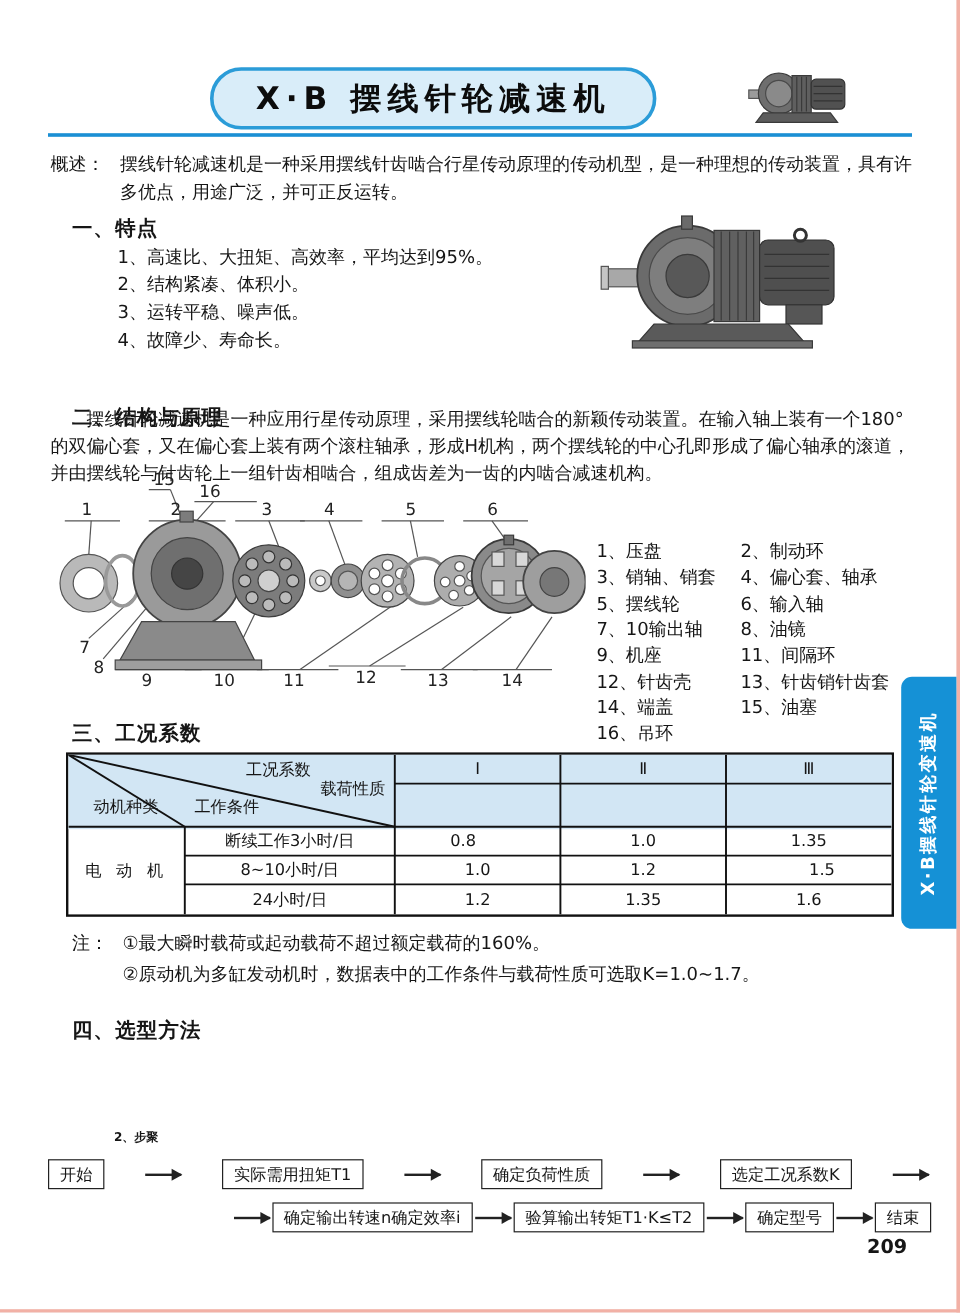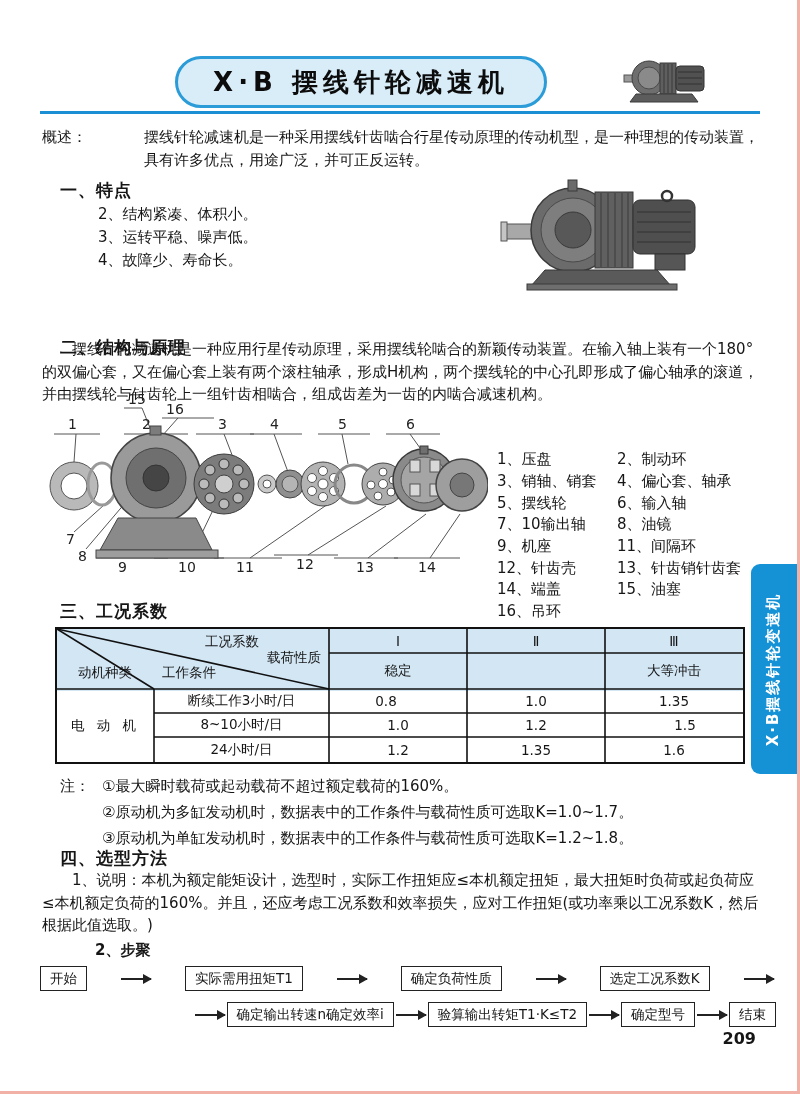--- a/index.html
+++ b/index.html
@@ -18,21 +18,21 @@
     background:#d9edf9; border:3px solid #2b9cd8; border-radius:28px;
     display:flex; align-items:center; justify-content:center;
     font-size:26px; font-weight:bold; letter-spacing:5px; color:#0c0c0c;
   }
   .blue-rule { position:absolute; left:40px; top:111px; width:720px; height:3px; background:#1b8fd4; }
   .photo-small { position:absolute; left:622px; top:50px; }
 
   
   .overview { position:absolute; left:42px; top:126px; width:722px; font-size:15px; line-height:23px; display:flex; }
   .overview .lbl { flex:0 0 58px; }
-  .overview .txt { flex:1;margin-left:44px; }
+  .overview .txt { flex:1; }
 
   .sec-heading { position:absolute; font-size:17px; font-weight:bold; letter-spacing:1px; }
   .features-list { position:absolute; left:98px; top:203px; font-size:15px; line-height:23px; }
   .photo-main { position:absolute; left:497px; top:172px; }
 
   .principle-text { position:absolute; left:42px; top:314px; width:722px; font-size:15px; line-height:22.5px; text-indent:2em;margin-top:24px; }
 
   .diagram { position:absolute; left:38px; top:386px; }
   .diagram text { font-size:14px; fill:#222; font-family:"DejaVu Sans", sans-serif; }
 
@@ -56,21 +56,21 @@
   .tbl { position:absolute; left:55px; top:627px; width:690px; height:137px; border:2px solid #111; }
   .tbl-header-bg { position:absolute; left:0; top:0; width:100%; height:62px; background:#d2e6f4; }
   .tbl svg.grid { position:absolute; left:0; top:0; }
   .tc { position:absolute; display:flex; align-items:center; justify-content:center; font-size:13.5px; white-space:nowrap; }
 
   
   .notes { position:absolute; left:60px; top:773px; font-size:15px; line-height:26px; display:flex; }
   .notes .lbl { flex:0 0 42px; }
 
   .selection-text { position:absolute; left:42px; top:869px; width:724px; font-size:15px; line-height:22.5px; text-indent:2em; }
-  .steps-heading { position:absolute; left:95px; top:941px; font-size:15px; font-weight:bold; }
+  .steps-heading { position:absolute; left:95px; top:941px; font-size:10px; font-weight:bold; }
 
   
   .flow { position:absolute; left:40px; width:736px; display:flex; align-items:center; }
   .flow-row1 { top:966px;gap:32px; }
   .flow-row2 { top:1002px;justify-content:flex-end; }
   .fbox {
     border:1.6px solid #222; background:#fff; height:25px;
     display:flex; align-items:center; justify-content:center;
     padding:0 9px; font-size:13.5px; white-space:nowrap;
   }
@@ -110,20 +110,21 @@
 
   <div class="blue-rule"></div>
 
   <div class="overview">
     <span class="lbl">概述：</span>
     <span class="txt">摆线针轮减速机是一种采用摆线针齿啮合行星传动原理的传动机型，是一种理想的传动装置，具有许多优点，用途广泛，并可正反运转。</span>
   </div>
 
   <div class="sec-heading" style="left:60px; top:179px;">一、特点</div>
   <div class="features-list">
+    <div>1、高速比、大扭矩、高效率，平均达到95%。</div>
     <div>2、结构紧凑、体积小。</div>
     <div>3、运转平稳、噪声低。</div>
     <div>4、故障少、寿命长。</div>
   </div>
 
   <svg class="photo-main" width="208" height="122" viewBox="0 0 208 122">
     <rect x="6" y="52" width="34" height="15" fill="#a8a8a8" stroke="#555"></rect>
     <rect x="4" y="50" width="6" height="19" fill="#c5c5c5" stroke="#555"></rect>
     <circle cx="76" cy="58" r="42" fill="#6b6b6b" stroke="#3a3a3a" stroke-width="1.5"></circle>
     <circle cx="76" cy="58" r="32" fill="#7e7e7e" stroke="#4a4a4a"></circle>
@@ -299,22 +300,20 @@
 
     <div class="tc" style="left:120px; top:3px;  width:110px; height:20px;">工况系数</div>
     <div class="tc" style="left:182px; top:19px; width:110px; height:20px;">载荷性质</div>
     <div class="tc" style="left:8px;   top:34px; width:80px;  height:20px;">动机种类</div>
     <div class="tc" style="left:92px;  top:34px; width:80px;  height:20px;">工作条件</div>
 
     <div class="tc" style="left:272px; top:0; width:138px; height:24px;">Ⅰ</div>
     <div class="tc" style="left:410px; top:0; width:138px; height:24px;">Ⅱ</div>
     <div class="tc" style="left:548px; top:0; width:138px; height:24px;">Ⅲ</div>
 
-    <div class="tc" style="left:272px; top:24px; width:138px; height:36px;">稳定</div>
-    <div class="tc" style="left:548px; top:24px; width:138px; height:36px;">大等冲击</div>
 
     <div class="tc" style="left:0; top:60px; width:97px; height:73px; letter-spacing:4px;">电 动 机</div>
 
     <div class="tc" style="left:97px; top:60px;  width:175px; height:24px;">断续工作3小时/日</div>
     <div class="tc" style="left:97px; top:84px;  width:175px; height:24px;">8~10小时/日</div>
     <div class="tc" style="left:97px; top:108px; width:175px; height:25px;">24小时/日</div>
 
     <div class="tc" style="left:260px; top:60px; width:138px; height:24px;">0.8</div>
     <div class="tc" style="left:410px; top:60px; width:138px; height:24px;">1.0</div>
     <div class="tc" style="left:548px; top:60px; width:138px; height:24px;">1.35</div>
@@ -324,26 +323,24 @@
     <div class="tc" style="left:272px; top:108px; width:138px; height:25px;">1.2</div>
     <div class="tc" style="left:410px; top:108px; width:138px; height:25px;">1.35</div>
     <div class="tc" style="left:548px; top:108px; width:138px; height:25px;">1.6</div>
   </div>
 
   <div class="notes">
     <span class="lbl">注：</span>
     <span>
       <div>①最大瞬时载荷或起动载荷不超过额定载荷的160%。</div>
       <div>②原动机为多缸发动机时，数据表中的工作条件与载荷性质可选取K=1.0~1.7。</div>
-      <div>③原动机为单缸发动机时，数据表中的工作条件与载荷性质可选取K=1.2~1.8。</div>
     </span>
   </div>
 
   <div class="sec-heading" style="left:60px; top:847px;">四、选型方法</div>
-  <div class="selection-text">1、说明：本机为额定能矩设计，选型时，实际工作扭矩应≤本机额定扭矩，最大扭矩时负荷或起负荷应≤本机额定负荷的160%。并且，还应考虑工况系数和效率损失，应对工作扭矩(或功率乘以工况系数K，然后根据此值选取。)</div>
   <div class="steps-heading">2、步聚</div>
 
   <div class="flow flow-row1">
     <div class="fbox">开始</div>
     <div class="farrow"></div>
     <div class="fbox">实际需用扭矩T1</div>
     <div class="farrow"></div>
     <div class="fbox">确定负荷性质</div>
     <div class="farrow"></div>
     <div class="fbox">选定工况系数K</div>

